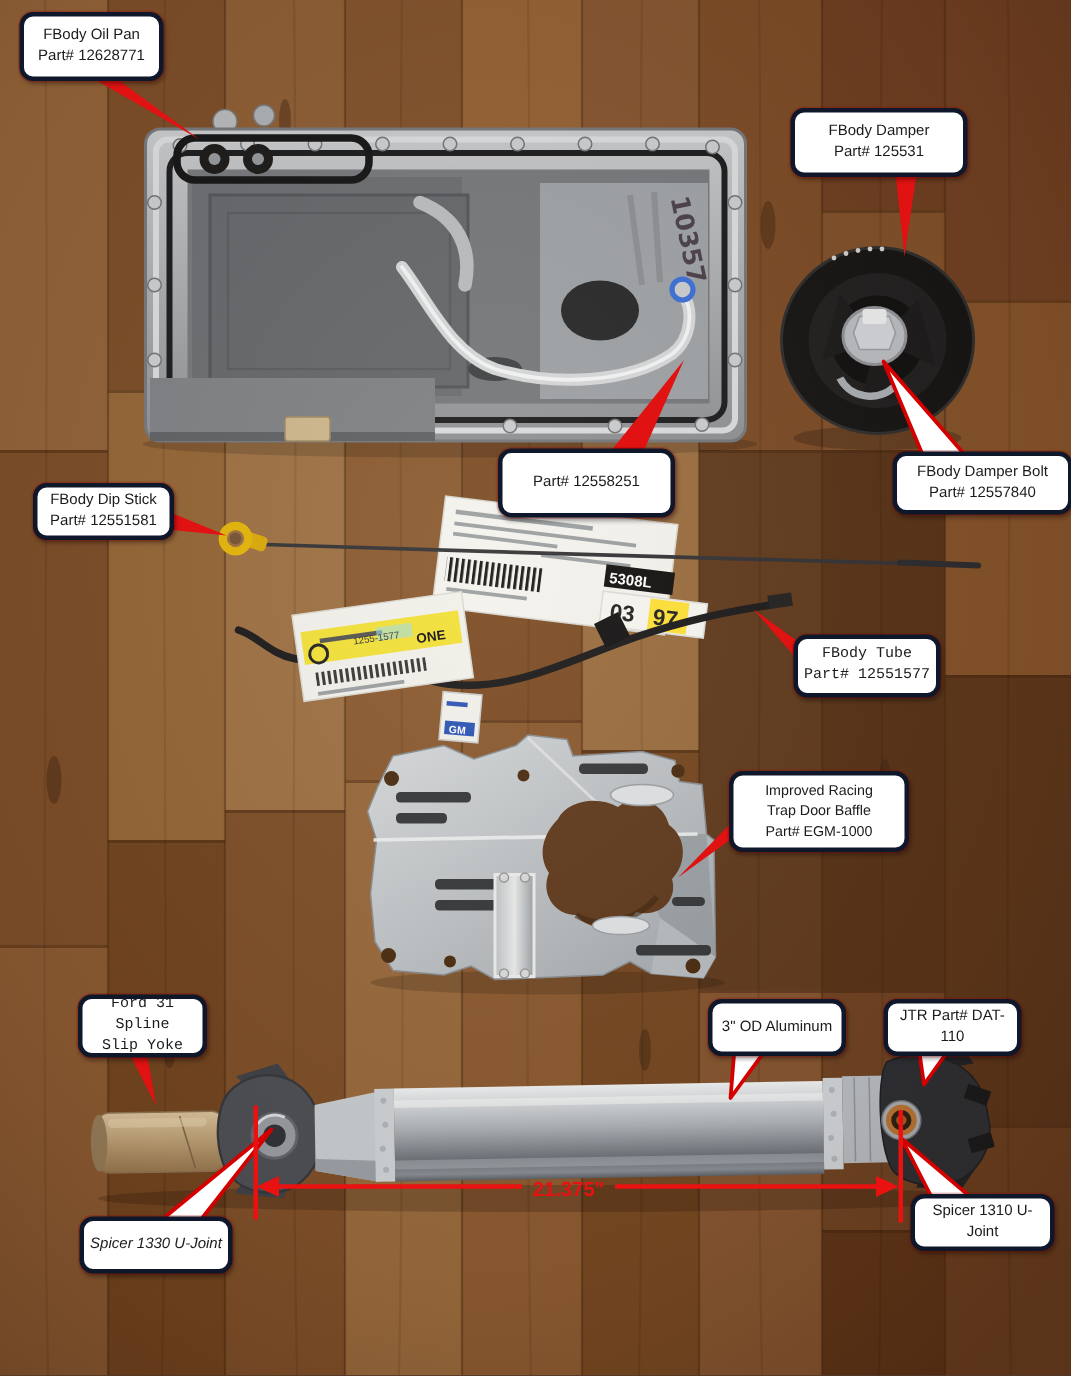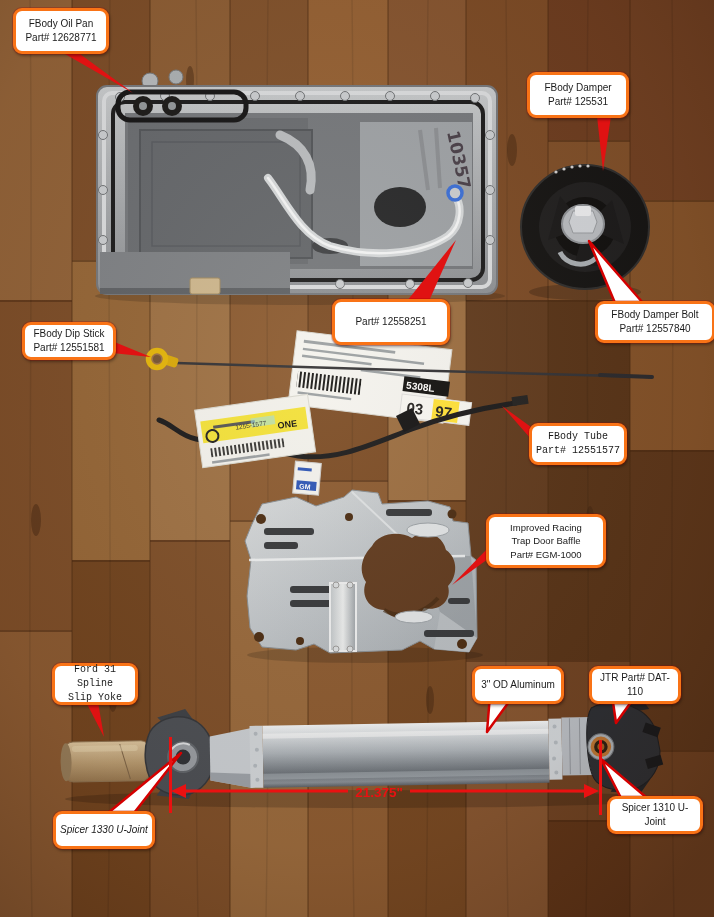--- a/index.html
+++ b/index.html
@@ -1,25 +1,25 @@
 <!DOCTYPE html>
 <html><head>
 <meta charset="utf-8">
 <style>
   html,body{margin:0;padding:0;background:#222;}
   .scene{position:relative;width:714px;height:917px;overflow:hidden;
          background:#8a5a33;font-family:"Liberation Sans",sans-serif;}
   .scene svg{position:absolute;left:0;top:0;}
-  .callout{position:absolute;background:#fff;border:3px solid #f97316;border-radius:9px;
+  .callout{position:absolute;background:#fff;border:3px solid #0f172a;border-radius:9px;
            display:flex;flex-direction:column;align-items:center;justify-content:center;
            text-align:center;font:10px/1.38 "Liberation Sans",sans-serif;color:#1b1b1b;
            box-shadow:0 0 0 1px rgba(160,0,0,.25),1px 2px 3px rgba(0,0,0,.35);
            padding:16px 3px;box-sizing:border-box;z-index:5;}
   .co1{left:13px;top:8px;width:96px;height:46px;}
-  .co2{left:527px;top:72px;width:102px;height:46px;}
+  .co2{left:527px;top:72px;width:118px;height:46px;}
   .co3{left:332px;top:299px;width:118px;height:46px;}
   .co4{left:595px;top:301px;width:120px;height:42px;}
   .co5{left:22px;top:322px;width:94px;height:28px;}
   .co6{left:529px;top:423px;width:98px;height:42px;font-family:Liberation Mono, monospace;}
   .co7{left:486px;top:514px;width:120px;height:54px;font-size:9.5px;}
   .co8{left:52px;top:663px;width:86px;height:42px;font-family:Liberation Mono, monospace;}
   .co9{left:472px;top:666px;width:92px;height:30px;}
   .co10{left:589px;top:666px;width:92px;height:30px;}
   .co11{left:53px;top:811px;width:102px;height:28px;font-style:italic;}
   .co12{left:607px;top:796px;width:96px;height:32px;}

